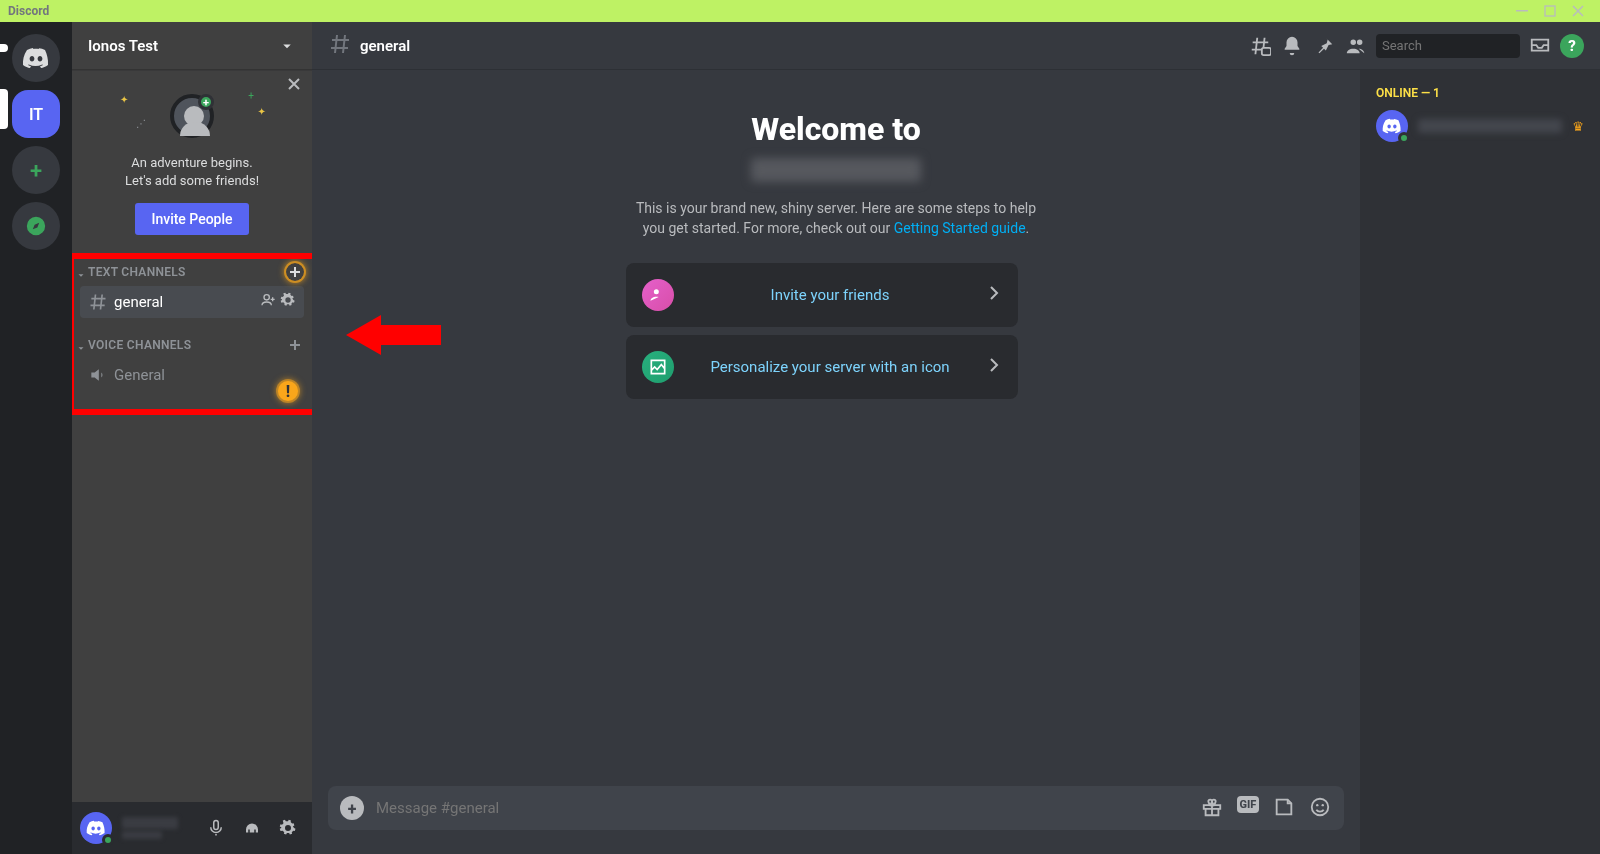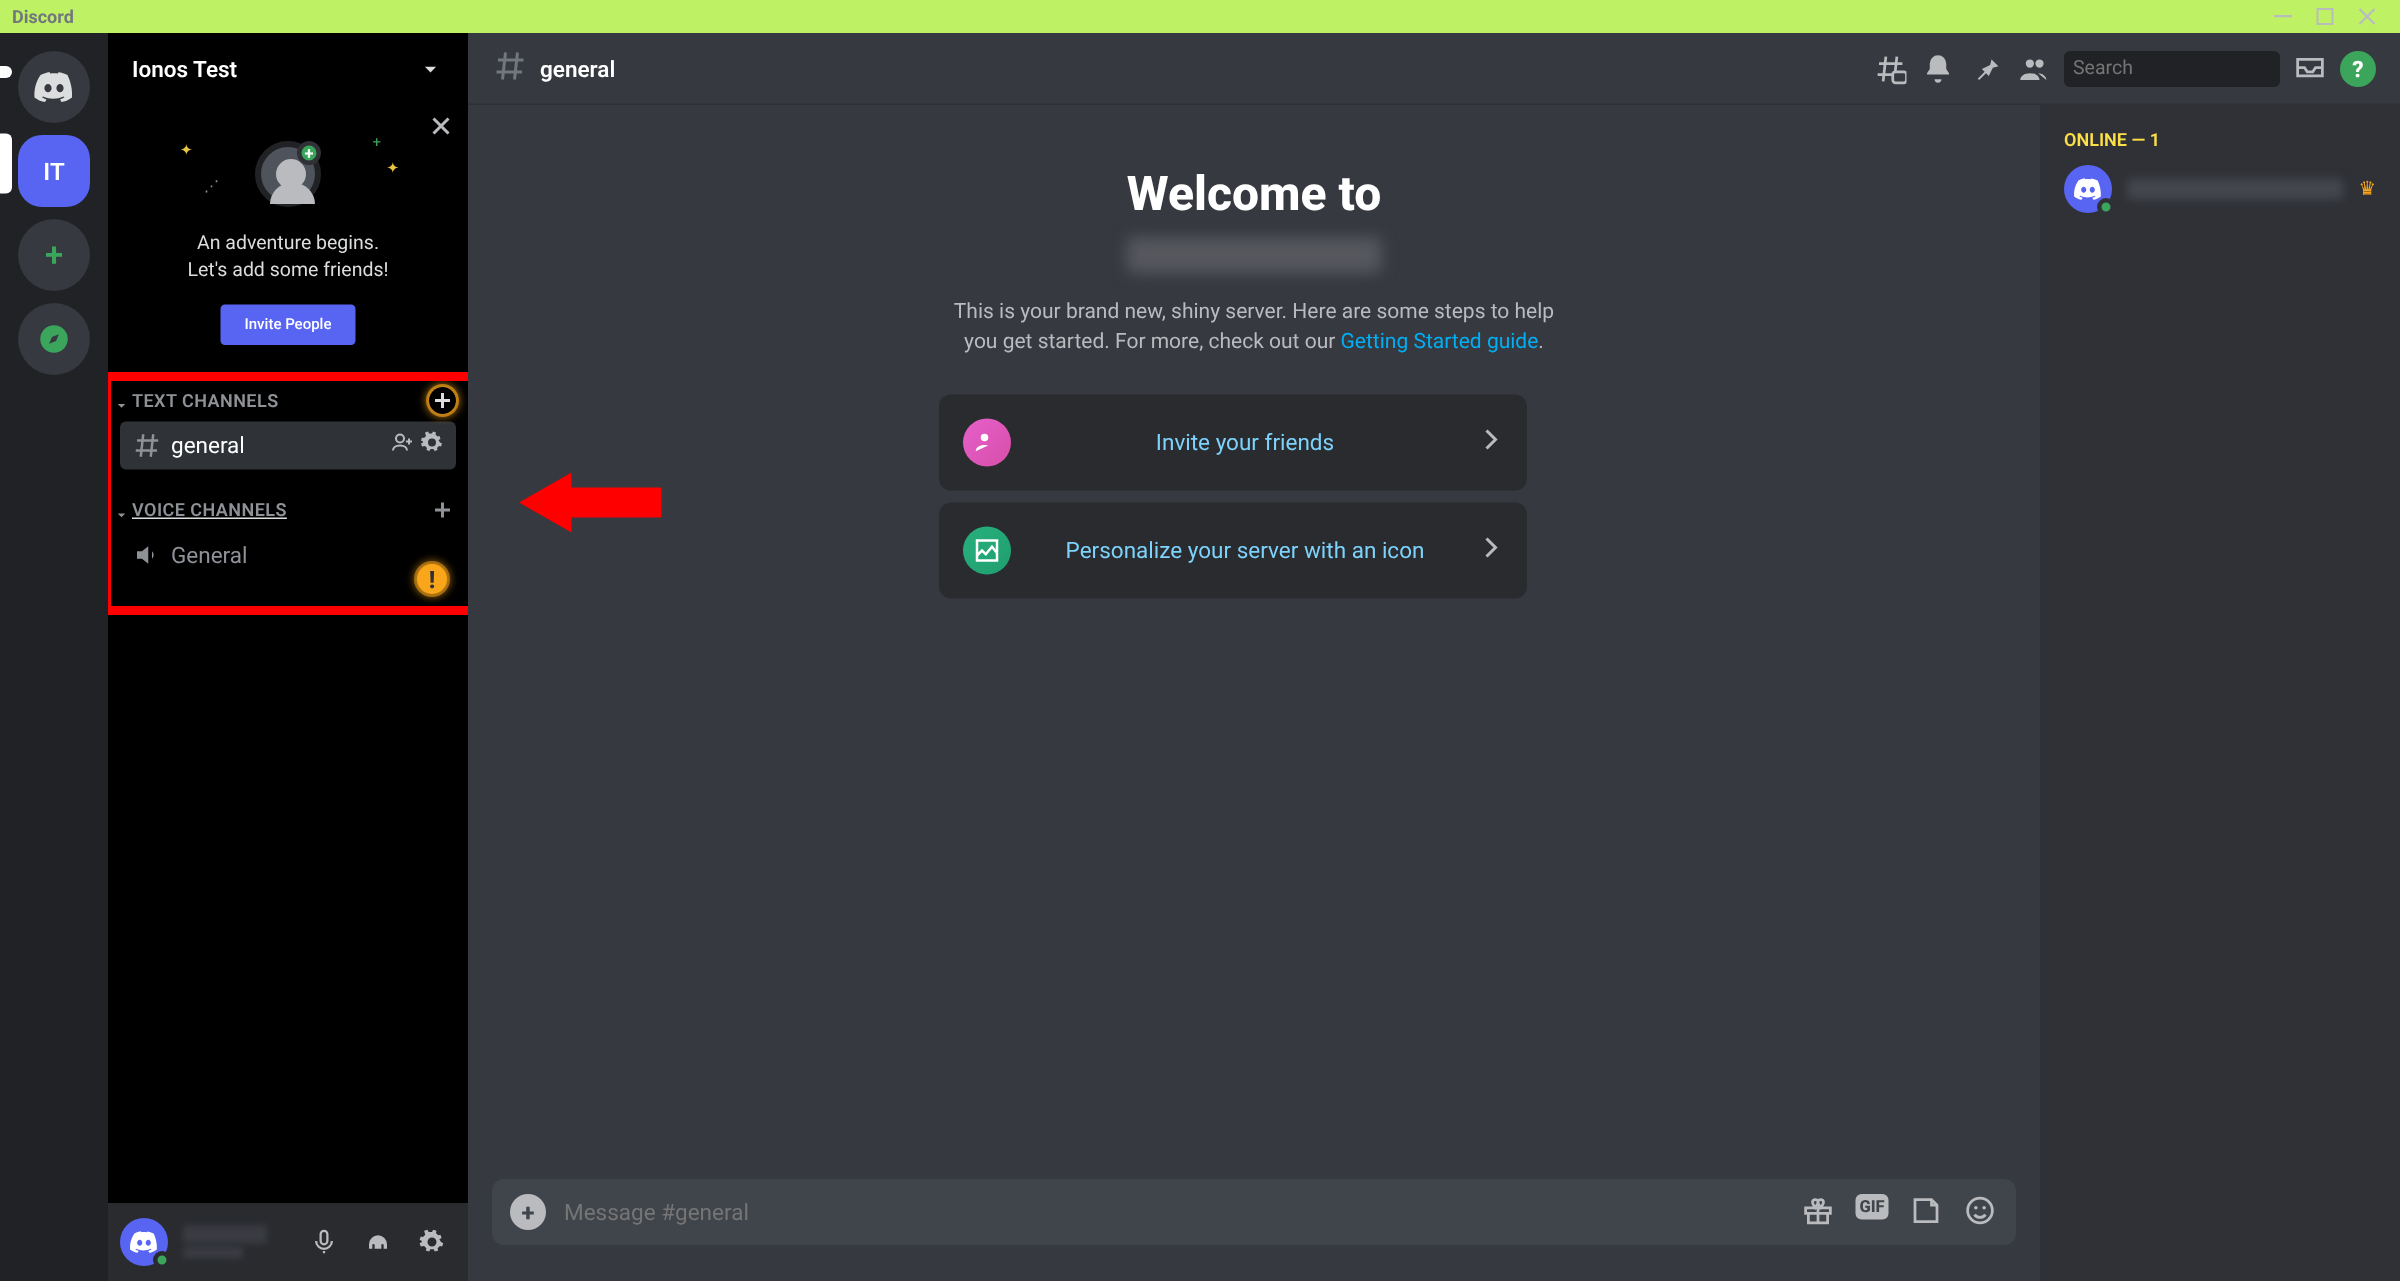--- a/index.html
+++ b/index.html
@@ -18,34 +18,34 @@
   .pill-it { top:67px; height:40px; }
   .servericon { width:48px; height:48px; border-radius:24px; display:flex; align-items:center; justify-content:center; font-weight:600;text-align:center; }
   .servericon.round { border-radius:24px; }
   .dm { background:#36393f; }
   .dm svg { width:28px; height:28px; fill:#dcddde; }
   .it { background:#5865f2; color:#fff; border-radius:16px; }
   .add { background:#36393f; color:#3ba55c; font-size:22px; }
   .explore { background:#36393f; }
   .explore svg { width:22px; height:22px; fill:#3ba55c; }
   
-  .sidebar { width:240px; background:#000000; display:flex; flex-direction:column; }
+  .sidebar { width:240px; background:#404040; display:flex; flex-direction:column; }
   .server-header { height:48px; padding:0 16px; display:flex; align-items:center; justify-content:space-between; border-bottom:1px solid rgba(0,0,0,.2); box-shadow:0 1px 0 rgba(4,4,5,.1); cursor:pointer; }
   .server-header .name { font-size:15px; font-weight:600; color:#fff; }
   .server-header svg { width:18px; height:18px; fill:#dcddde; }
   .invite-card { position:relative; padding:16px; display:flex; flex-direction:column; align-items:center; text-align:center; }
   .invite-card .close { position:absolute; right:10px; top:6px; color:#b9bbbe; cursor:pointer; }
   .invite-art { height:60px; width:100%; position:relative; display:flex; justify-content:center; align-items:center; }
   .avatar-big { width:44px; height:44px; border-radius:50%; background:#4f545c; border:4px solid #202225; position:relative; }
   .avatar-big::before{content:"";position:absolute;left:10px;top:8px;width:20px;height:20px;border-radius:50%;background:#b9bbbe;}
   .avatar-big::after{content:"";position:absolute;left:6px;bottom:-2px;width:30px;height:14px;border-radius:14px 14px 0 0;background:#b9bbbe;}
   .avatar-plus{position:absolute;right:-4px;top:-4px;width:16px;height:16px;border-radius:50%;background:#3ba55c;border:3px solid #2f3136;display:flex;align-items:center;justify-content:center;color:#fff;font-size:11px;font-weight:700;}
   .sparkle{position:absolute;color:#eac545;font-size:10px;}
   .invite-card p { font-size:13px; color:#dcddde; line-height:1.35; margin-top:8px; }
-  .invite-btn { margin-top:14px; background:#5865f2; color:#fff; border:none; border-radius:3px; padding:8px 16px; font-size:10px; font-weight:500; cursor:pointer; }
+  .invite-btn { margin-top:14px; background:#5865f2; color:#fff; border:none; border-radius:3px; padding:8px 16px; font-size:14px; font-weight:500; cursor:pointer; }
   .channel-scroll { flex:1; overflow:hidden; position:relative; padding-top:8px; }
   .redbox { position:absolute; left:-4px; top:2px; width:264px; height:162px; border:6px solid #ff0000; pointer-events:none; }
   .cat { display:flex; align-items:center; padding:4px 8px 4px 4px; cursor:pointer; }
   .cat .chev { width:12px; height:12px; }
   .cat .chev svg{width:10px;height:10px;fill:#8e9297;}
   .cat .label { font-size:12px; font-weight:600; color:#8e9297; letter-spacing:.3px; flex:1; text-transform:uppercase; }
   .cat .addch { width:18px; height:18px; display:flex; align-items:center; justify-content:center; color:#8e9297; }
   .addglow{border-radius:50%; box-shadow:0 0 0 2px rgba(250,166,26,.6),0 0 6px 2px rgba(250,166,26,.7);}
   .excglow{position:absolute;right:6px;width:20px;height:20px;border-radius:50%;background:#faa61a;display:flex;align-items:center;justify-content:center;color:#2f3136;font-weight:800;box-shadow:0 0 0 2px rgba(250,166,26,.5),0 0 6px 2px rgba(250,166,26,.6);}
   .channel { margin:1px 8px; padding:6px 8px; border-radius:4px; display:flex; align-items:center; gap:6px; cursor:pointer; }
@@ -204,21 +204,21 @@
         <span class="hover-icons">
           <span><svg viewBox="0 0 24 24">
                 <path d="M10 12a4 4 0 100-8 4 4 0 000 8zm-7 8c0-3 3-5 7-5s7 2 7 5M19 8v6M16 11h6" stroke="#b9bbbe" fill="none" stroke-width="2"></path>
               </svg></span>
           <span><svg viewBox="0 0 24 24">
                 <path d="M12 8a4 4 0 100 8 4 4 0 000-8zm8 4l2 1-1 3-2-.5-2 2 .5 2-3 1-1-2h-3l-1 2-3-1 .5-2-2-2L2 16l-1-3 2-1v-1l-2-1 1-3 2 .5 2-2L5 2l3-1 1 2h3l1-2 3 1-.5 2 2 2 2-.5 1 3-2 1z" fill="#b9bbbe"></path>
               </svg></span>
         </span>
       </div>
 
-      <div class="cat" style="margin-top:14px;text-decoration:underline;">
+      <div class="cat" style="margin-top:14px;">
         <span class="chev"><svg viewBox="0 0 12 12">
               <path d="M3 4l3 3 3-3z"></path>
             </svg></span>
         <span class="label">VOICE CHANNELS</span>
         <span class="addch">
             <svg width="14" height="14" viewBox="0 0 14 14">
               <path d="M7 2v10M2 7h10" stroke="#8e9297" stroke-width="2"></path>
             </svg>
           </span>
       </div>

